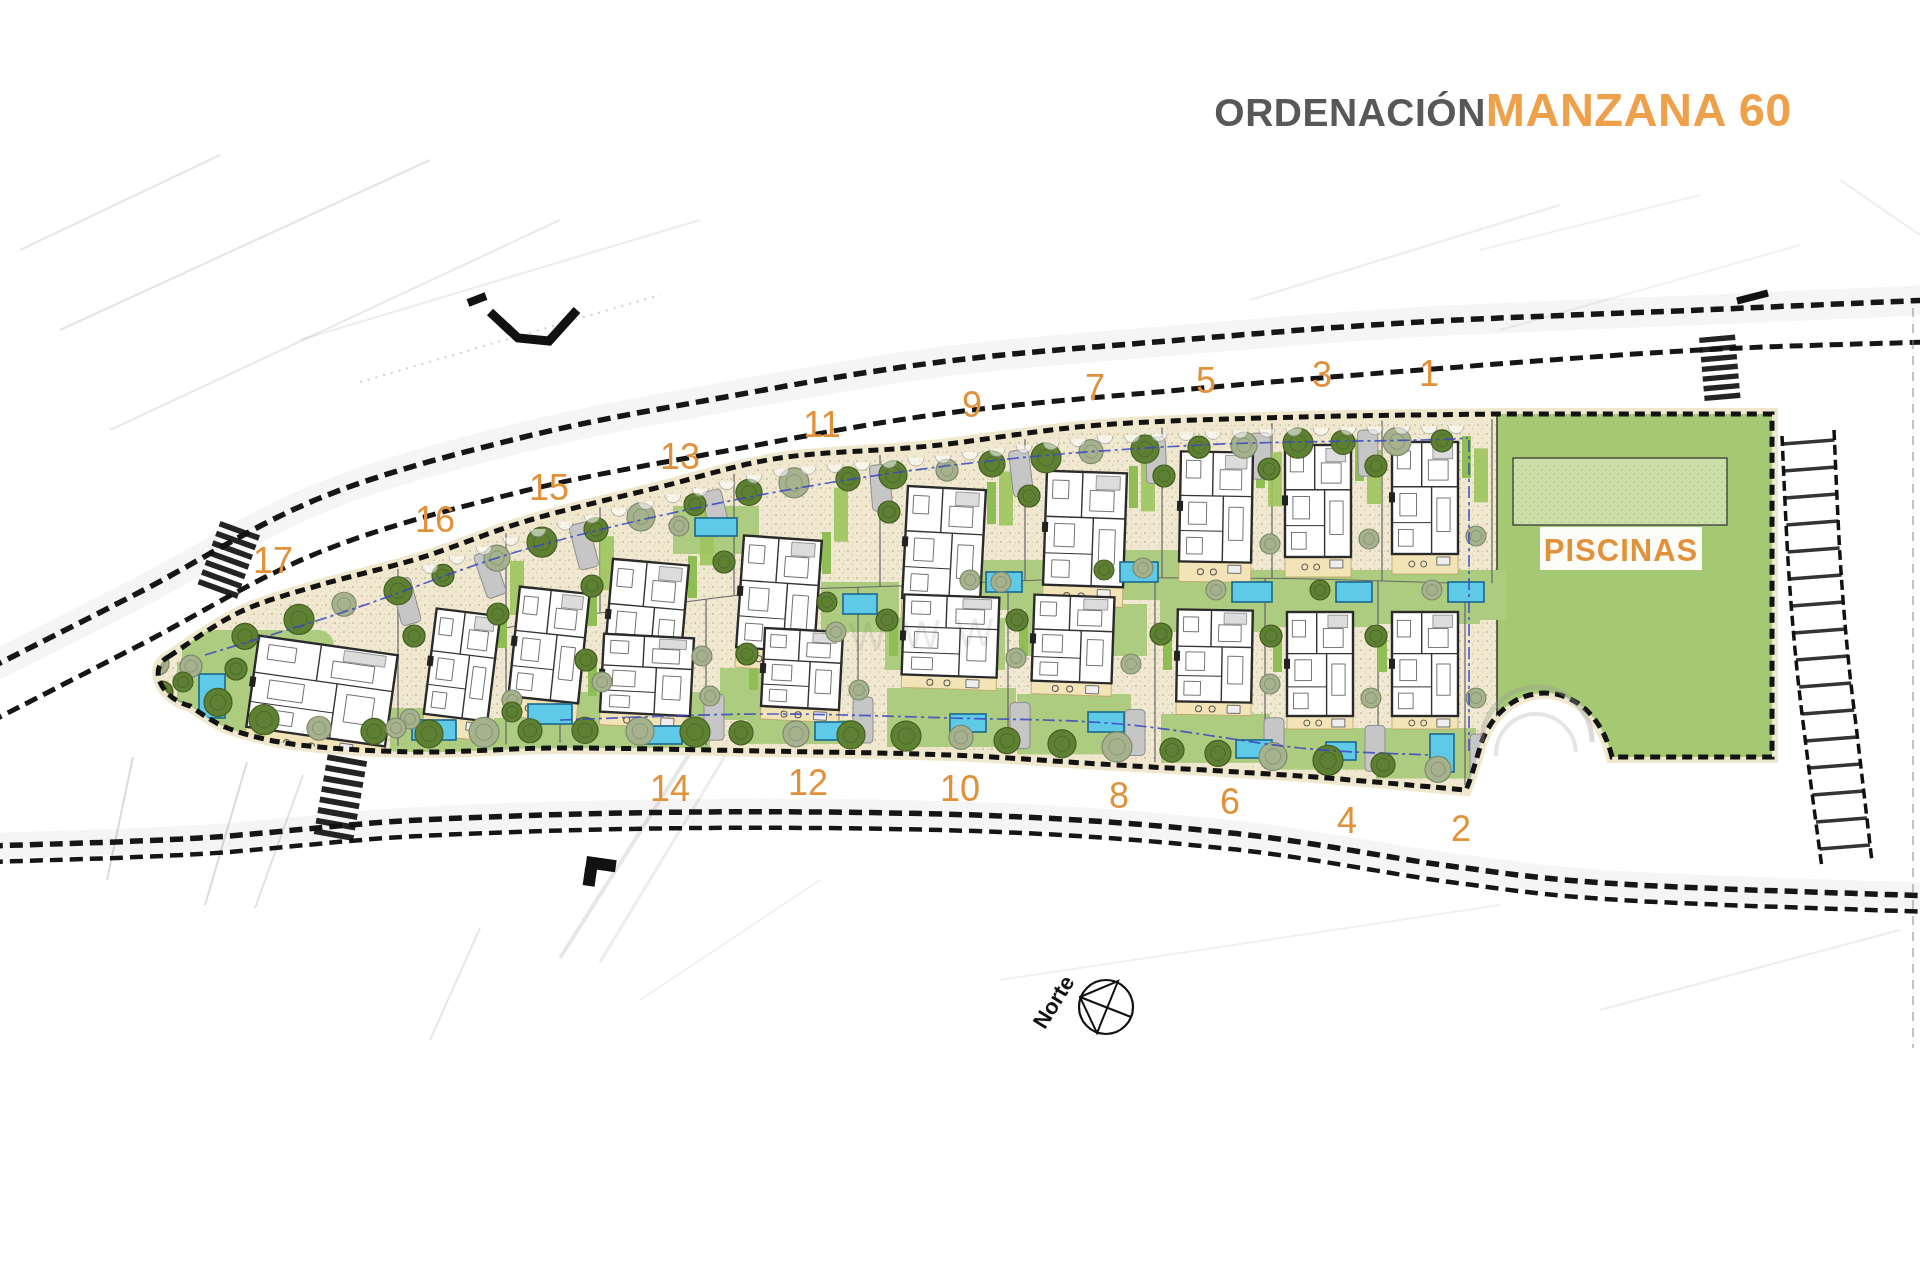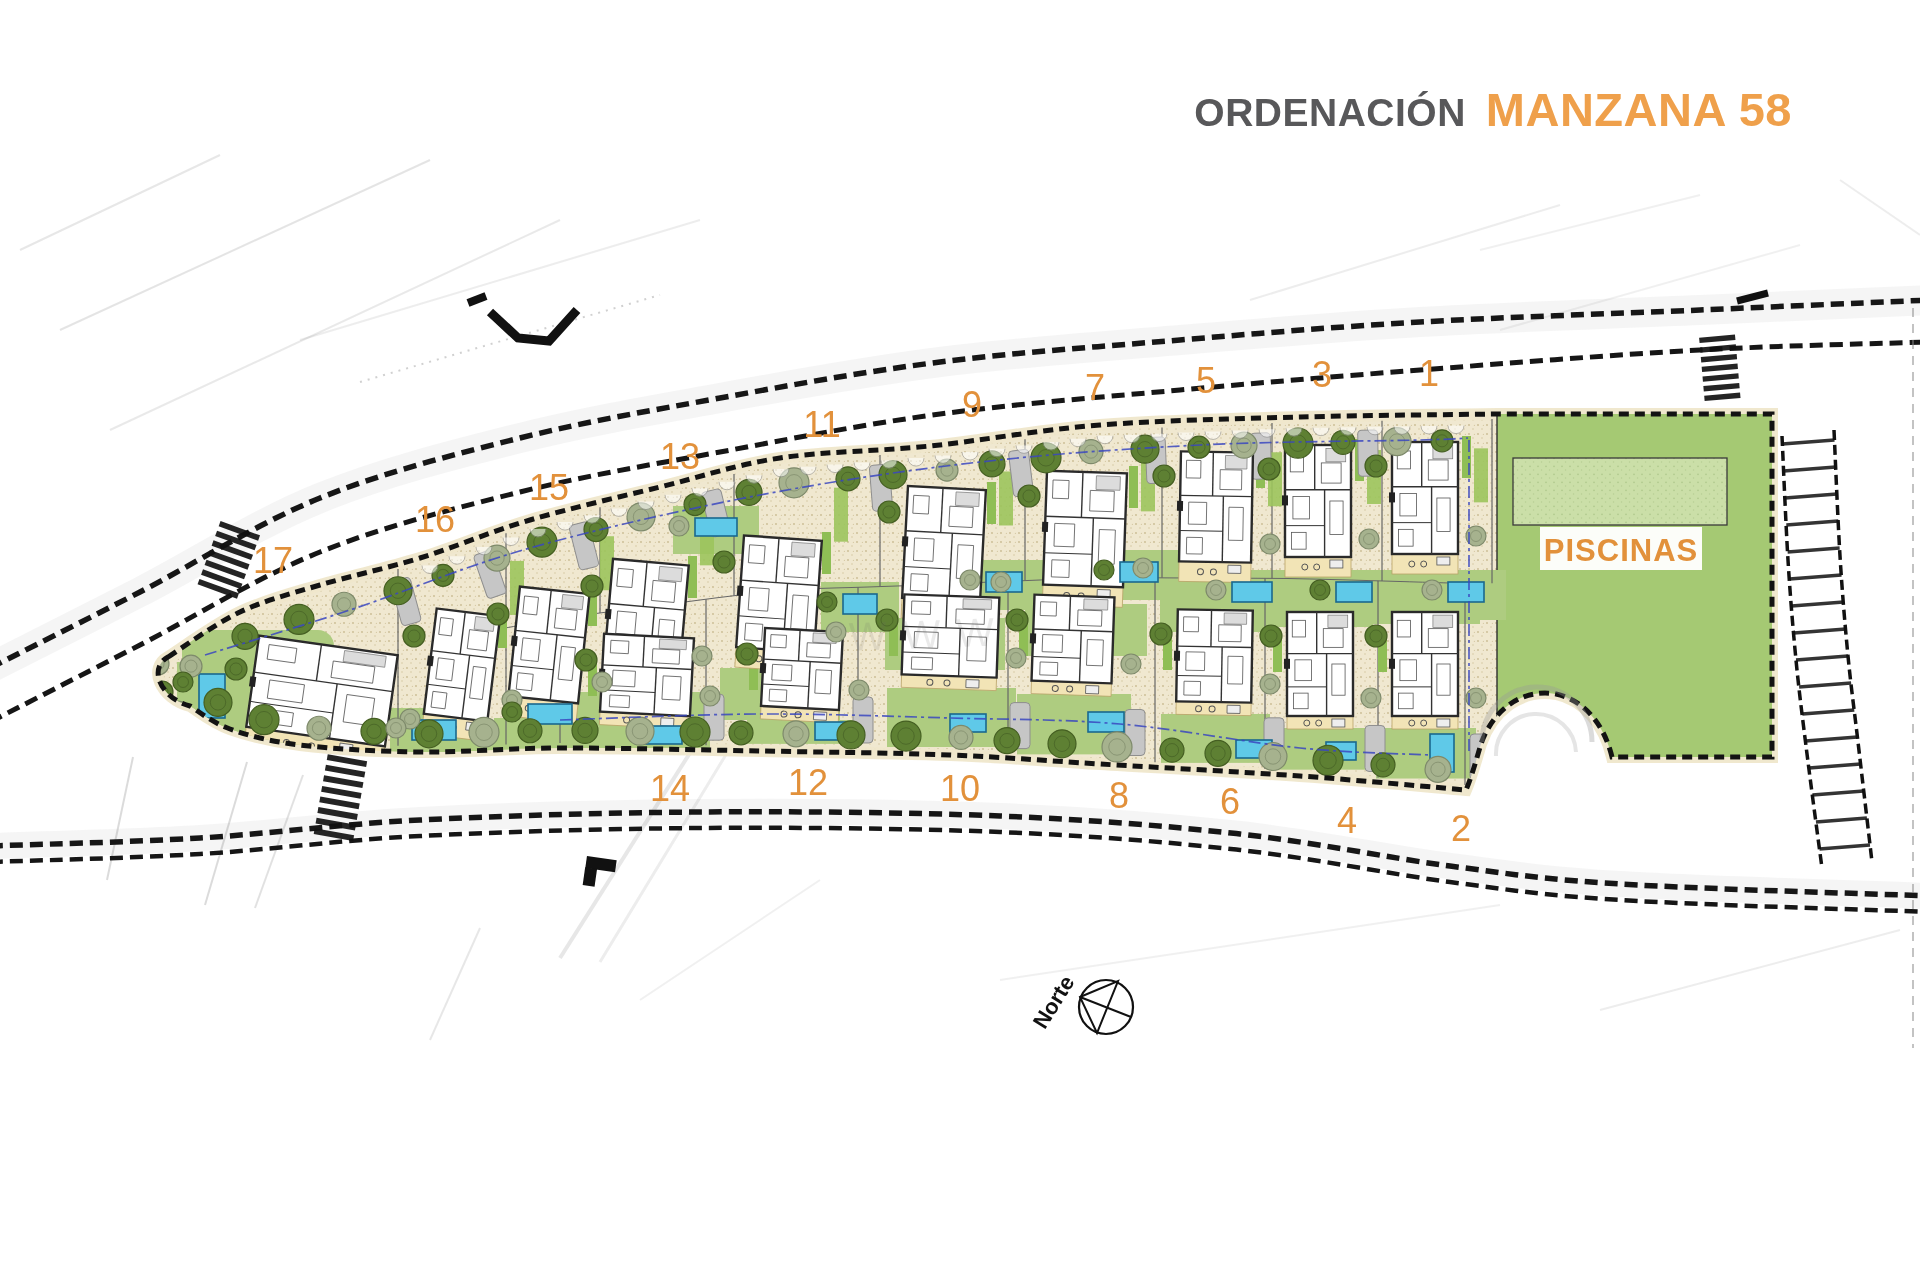--- a/index.html
+++ b/index.html
@@ -1,20 +1,20 @@
 <!DOCTYPE html>
 <html><head>
 <meta charset="utf-8">
 <style>
   html,body{margin:0;padding:0;background:#ffffff;}
   .stage{position:relative;width:1920px;height:1280px;background:#ffffff;overflow:hidden;
          font-family:"Liberation Sans",sans-serif;}
   svg{position:absolute;left:0;top:0;}
   svg text{font-family:"Liberation Sans",sans-serif;}
-  .title{position:absolute;top:82px;right:128px;display:flex;align-items:baseline;gap:20px;
+  .title{position:absolute;top:82px;right:128px;display:flex;align-items:baseline;
          white-space:nowrap;}
   .title .prefix{font-size:39px;font-weight:600;letter-spacing:0.5px;}
   .title .highlight{font-size:47px;font-weight:700;letter-spacing:0.5px;}
   .piscinas-label{font-size:31px;font-weight:700;letter-spacing:1px;}
   .norte-label{font-size:22px;font-weight:700;fill:#111;}
   .plot-number{font-size:36px;}
   .watermark{font-size:40px;letter-spacing:16px;opacity:0.13;fill:#666;}
 </style>
 </head>
 <body>
@@ -813,15 +813,15 @@
         <text x="960" y="788" text-anchor="middle" dominant-baseline="central" fill="#E2913B" class="plot-number">10</text>
         <text x="1119" y="795" text-anchor="middle" dominant-baseline="central" fill="#E2913B" class="plot-number">8</text>
         <text x="1230" y="801" text-anchor="middle" dominant-baseline="central" fill="#E2913B" class="plot-number">6</text>
         <text x="1347" y="820" text-anchor="middle" dominant-baseline="central" fill="#E2913B" class="plot-number">4</text>
         <text x="1461" y="828" text-anchor="middle" dominant-baseline="central" fill="#E2913B" class="plot-number">2</text>
       </g>
   </svg>
 
   <div class="title">
     <span class="prefix" style="color: rgb(88, 88, 90);">ORDENACIÓN</span>
-    <span class="highlight" style="color: rgb(239, 160, 75);">MANZANA 58</span>
+    <span class="highlight" style="color: rgb(239, 160, 75);">MANZANA 60</span>
   </div>
 </div>
 
 </body></html>

